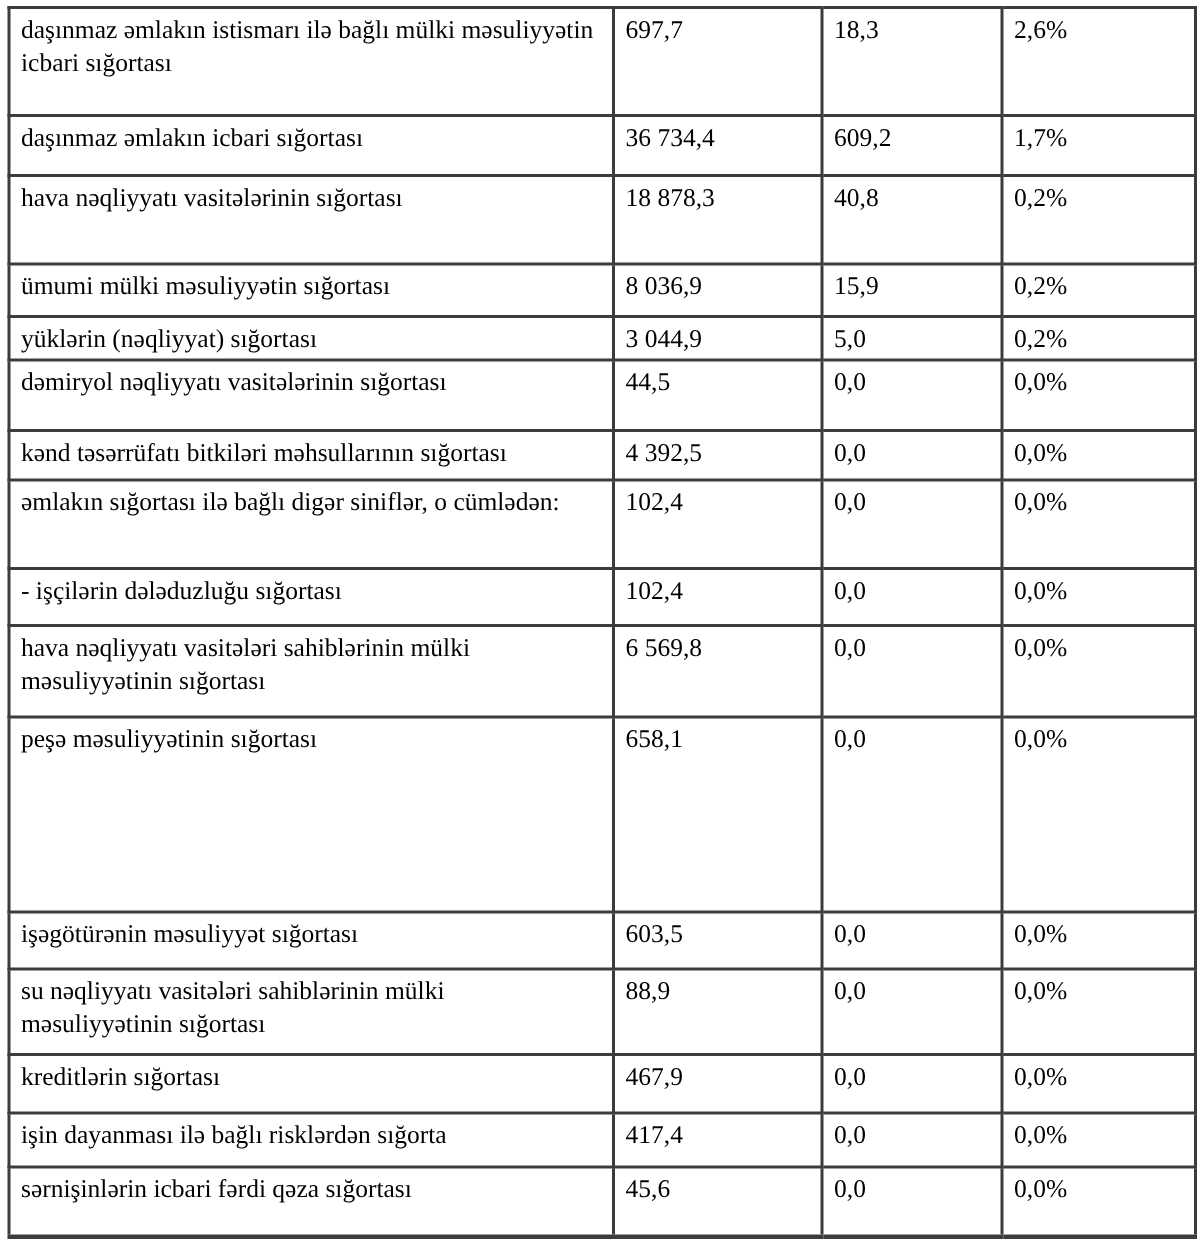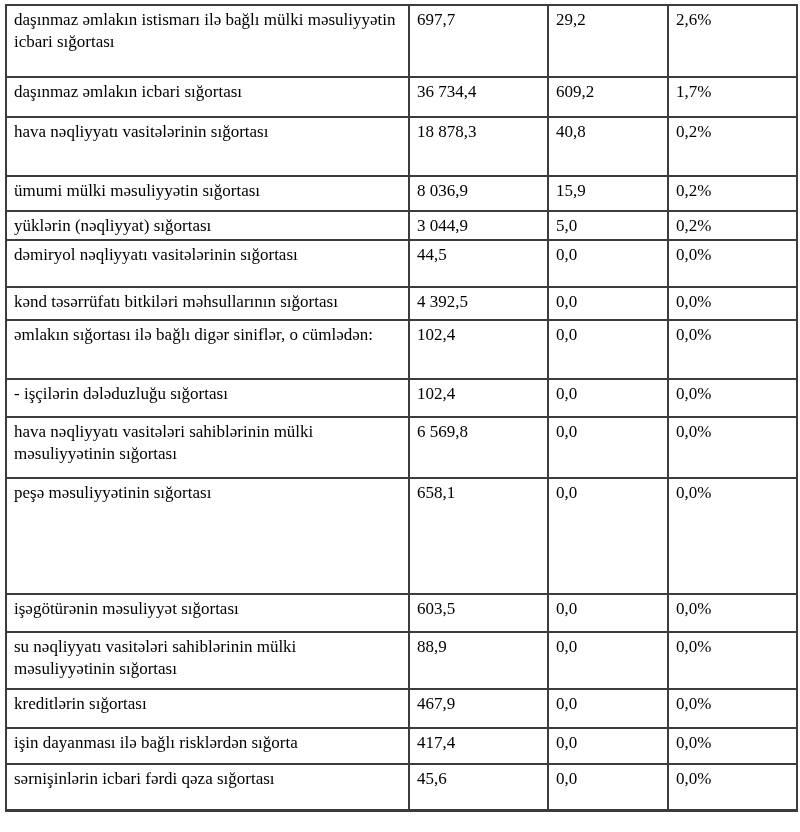--- a/index.html
+++ b/index.html
@@ -50,21 +50,21 @@
   <colgroup>
     <col class="c-label">
     <col class="c-v1">
     <col class="c-v2">
     <col class="c-pct">
   </colgroup>
   <tbody id="table-body">
       <tr style="height: 72px;">
         <td>daşınmaz əmlakın istismarı ilə bağlı mülki məsuliyyətin icbari sığortası</td>
         <td class="num-cell">697,7</td>
-        <td class="num-cell">29,2</td>
+        <td class="num-cell">18,3</td>
         <td class="num-cell">2,6%</td>
       </tr>
       <tr style="height: 40px;">
         <td>daşınmaz əmlakın icbari sığortası</td>
         <td class="num-cell">36 734,4</td>
         <td class="num-cell">609,2</td>
         <td class="num-cell">1,7%</td>
       </tr>
       <tr style="height: 59px; margin-left: 44px;">
         <td>hava nəqliyyatı vasitələrinin sığortası</td>
@@ -107,21 +107,21 @@
         <td class="num-cell">102,4</td>
         <td class="num-cell">0,0</td>
         <td class="num-cell">0,0%</td>
       </tr>
       <tr style="height: 61px;">
         <td>hava nəqliyyatı vasitələri sahiblərinin mülki məsuliyyətinin sığortası</td>
         <td class="num-cell">6 569,8</td>
         <td class="num-cell">0,0</td>
         <td class="num-cell">0,0%</td>
       </tr>
-      <tr style="height: 116px;">
+      <tr style="height: 130px;">
         <td>peşə məsuliyyətinin sığortası</td>
         <td class="num-cell">658,1</td>
         <td class="num-cell">0,0</td>
         <td class="num-cell">0,0%</td>
       </tr>
       <tr style="height: 38px;">
         <td>işəgötürənin məsuliyyət sığortası</td>
         <td class="num-cell">603,5</td>
         <td class="num-cell">0,0</td>
         <td class="num-cell">0,0%</td>

